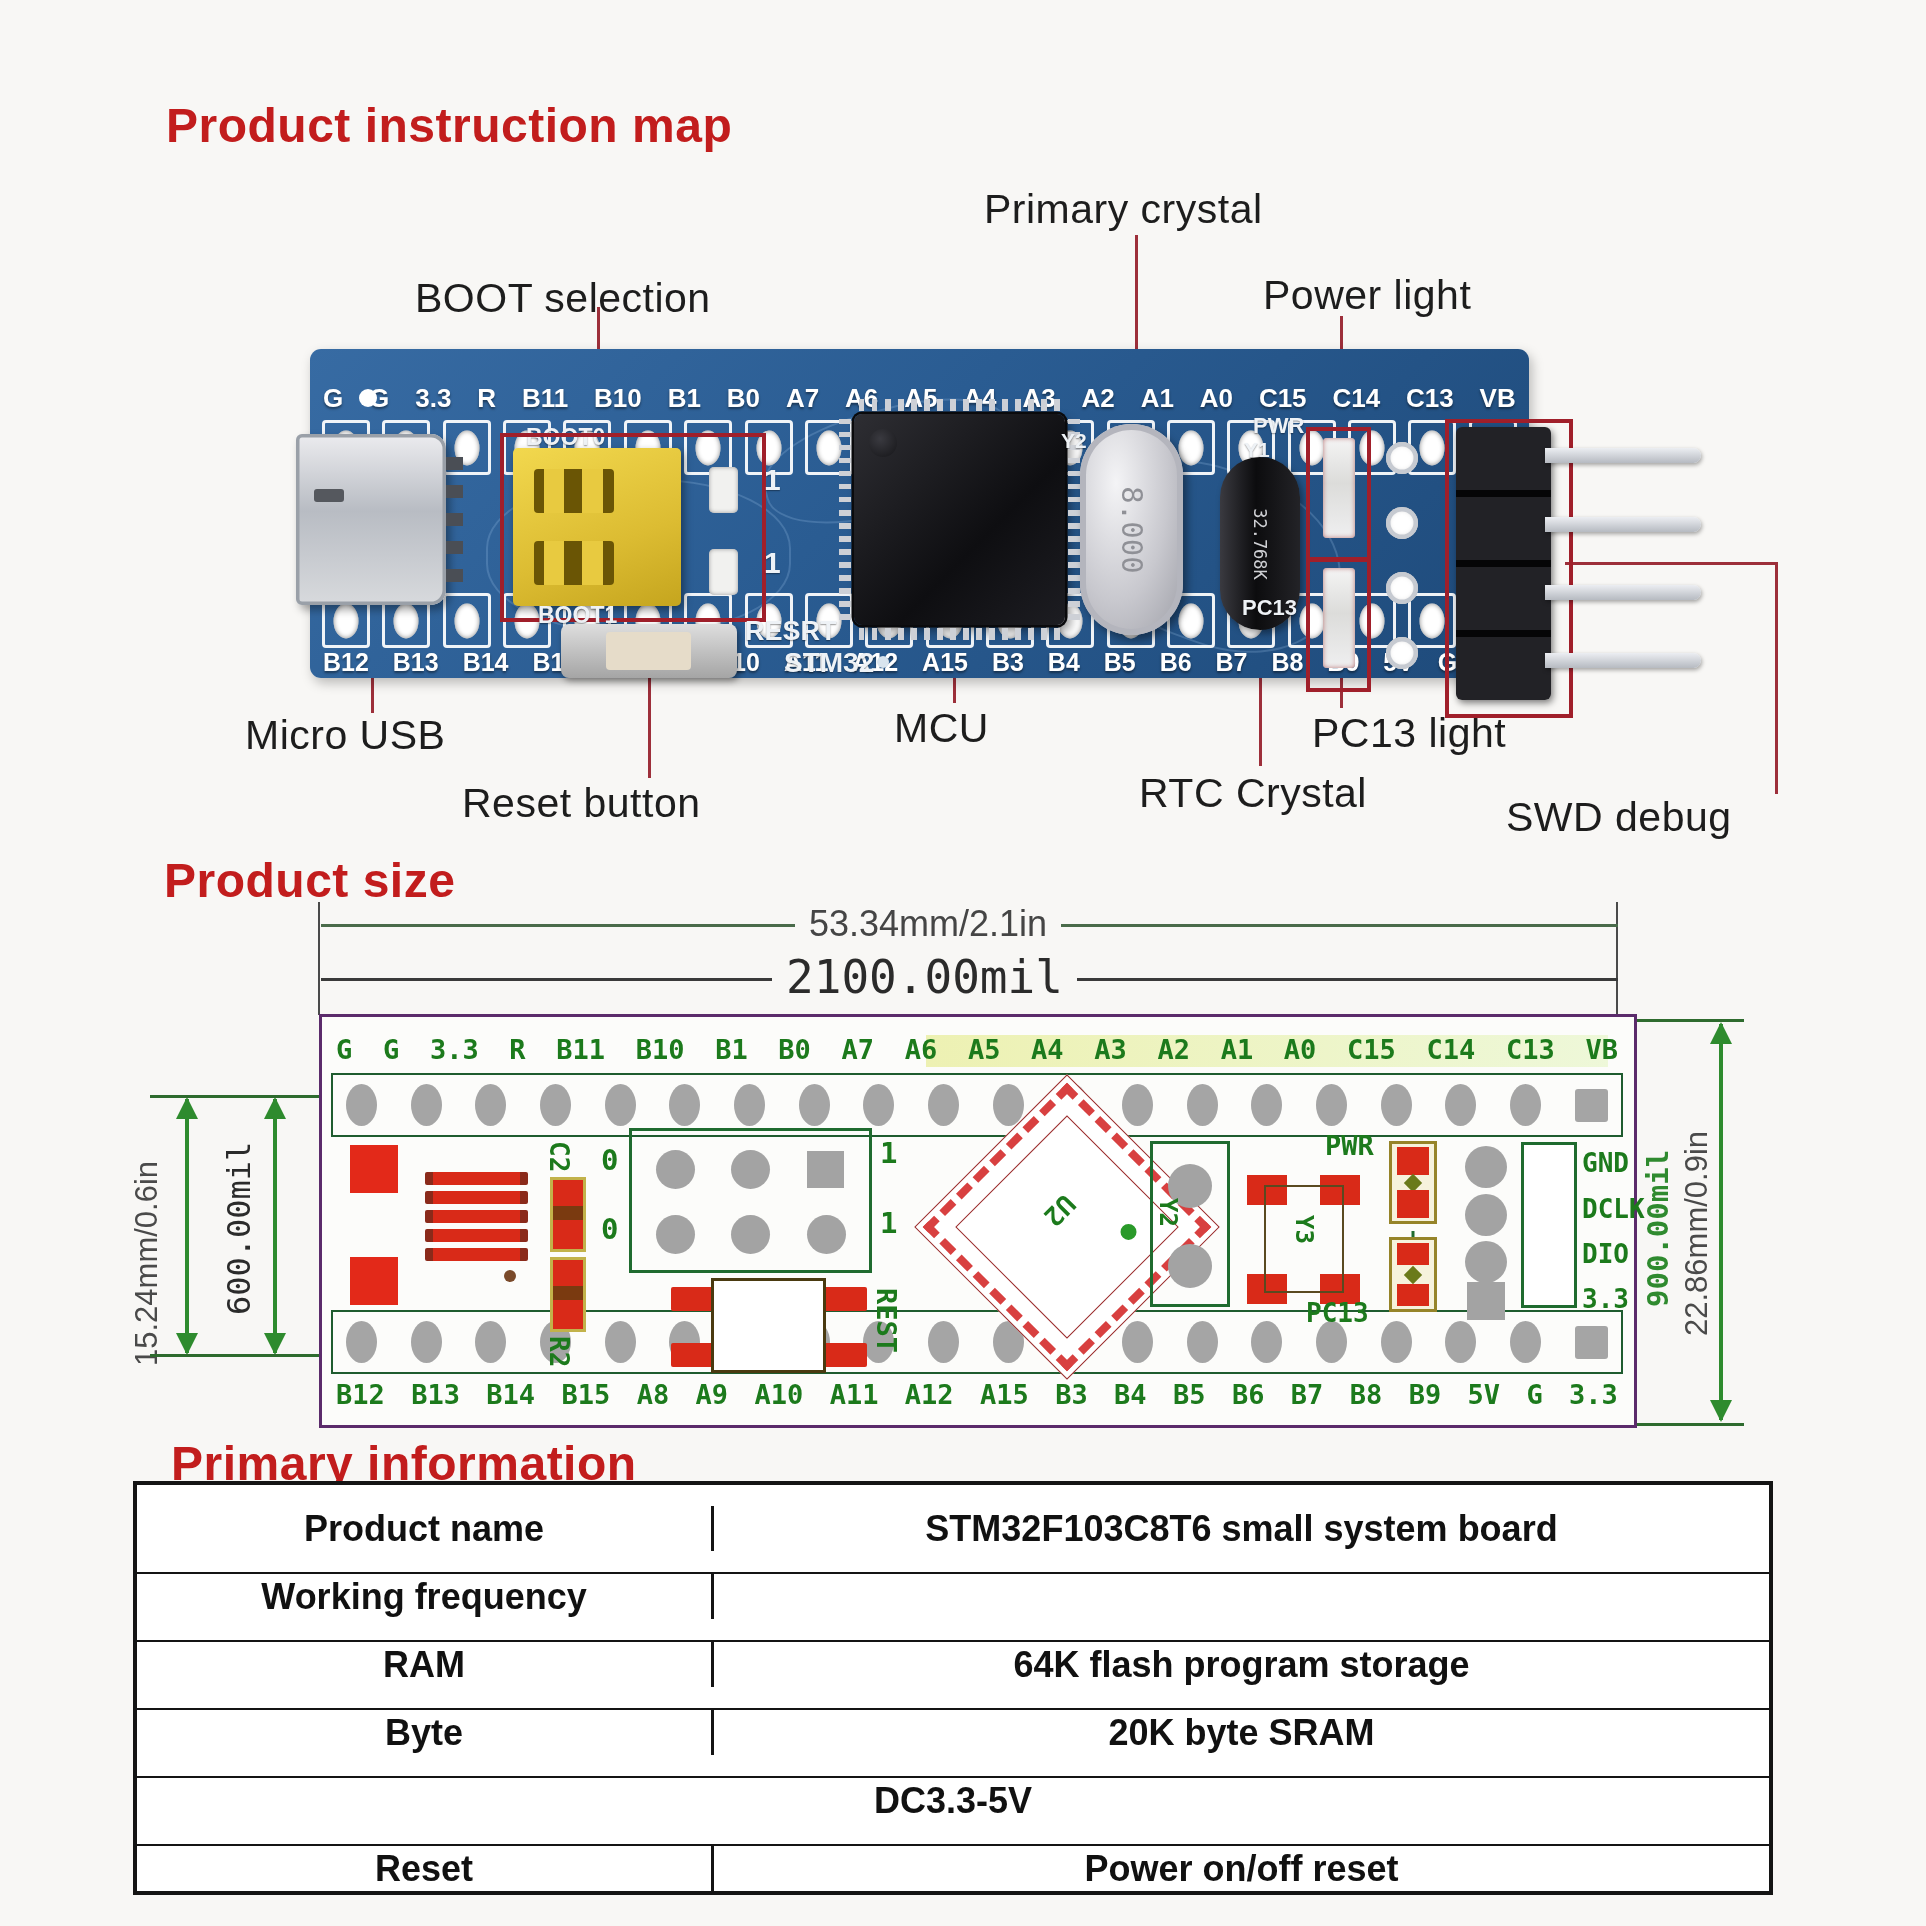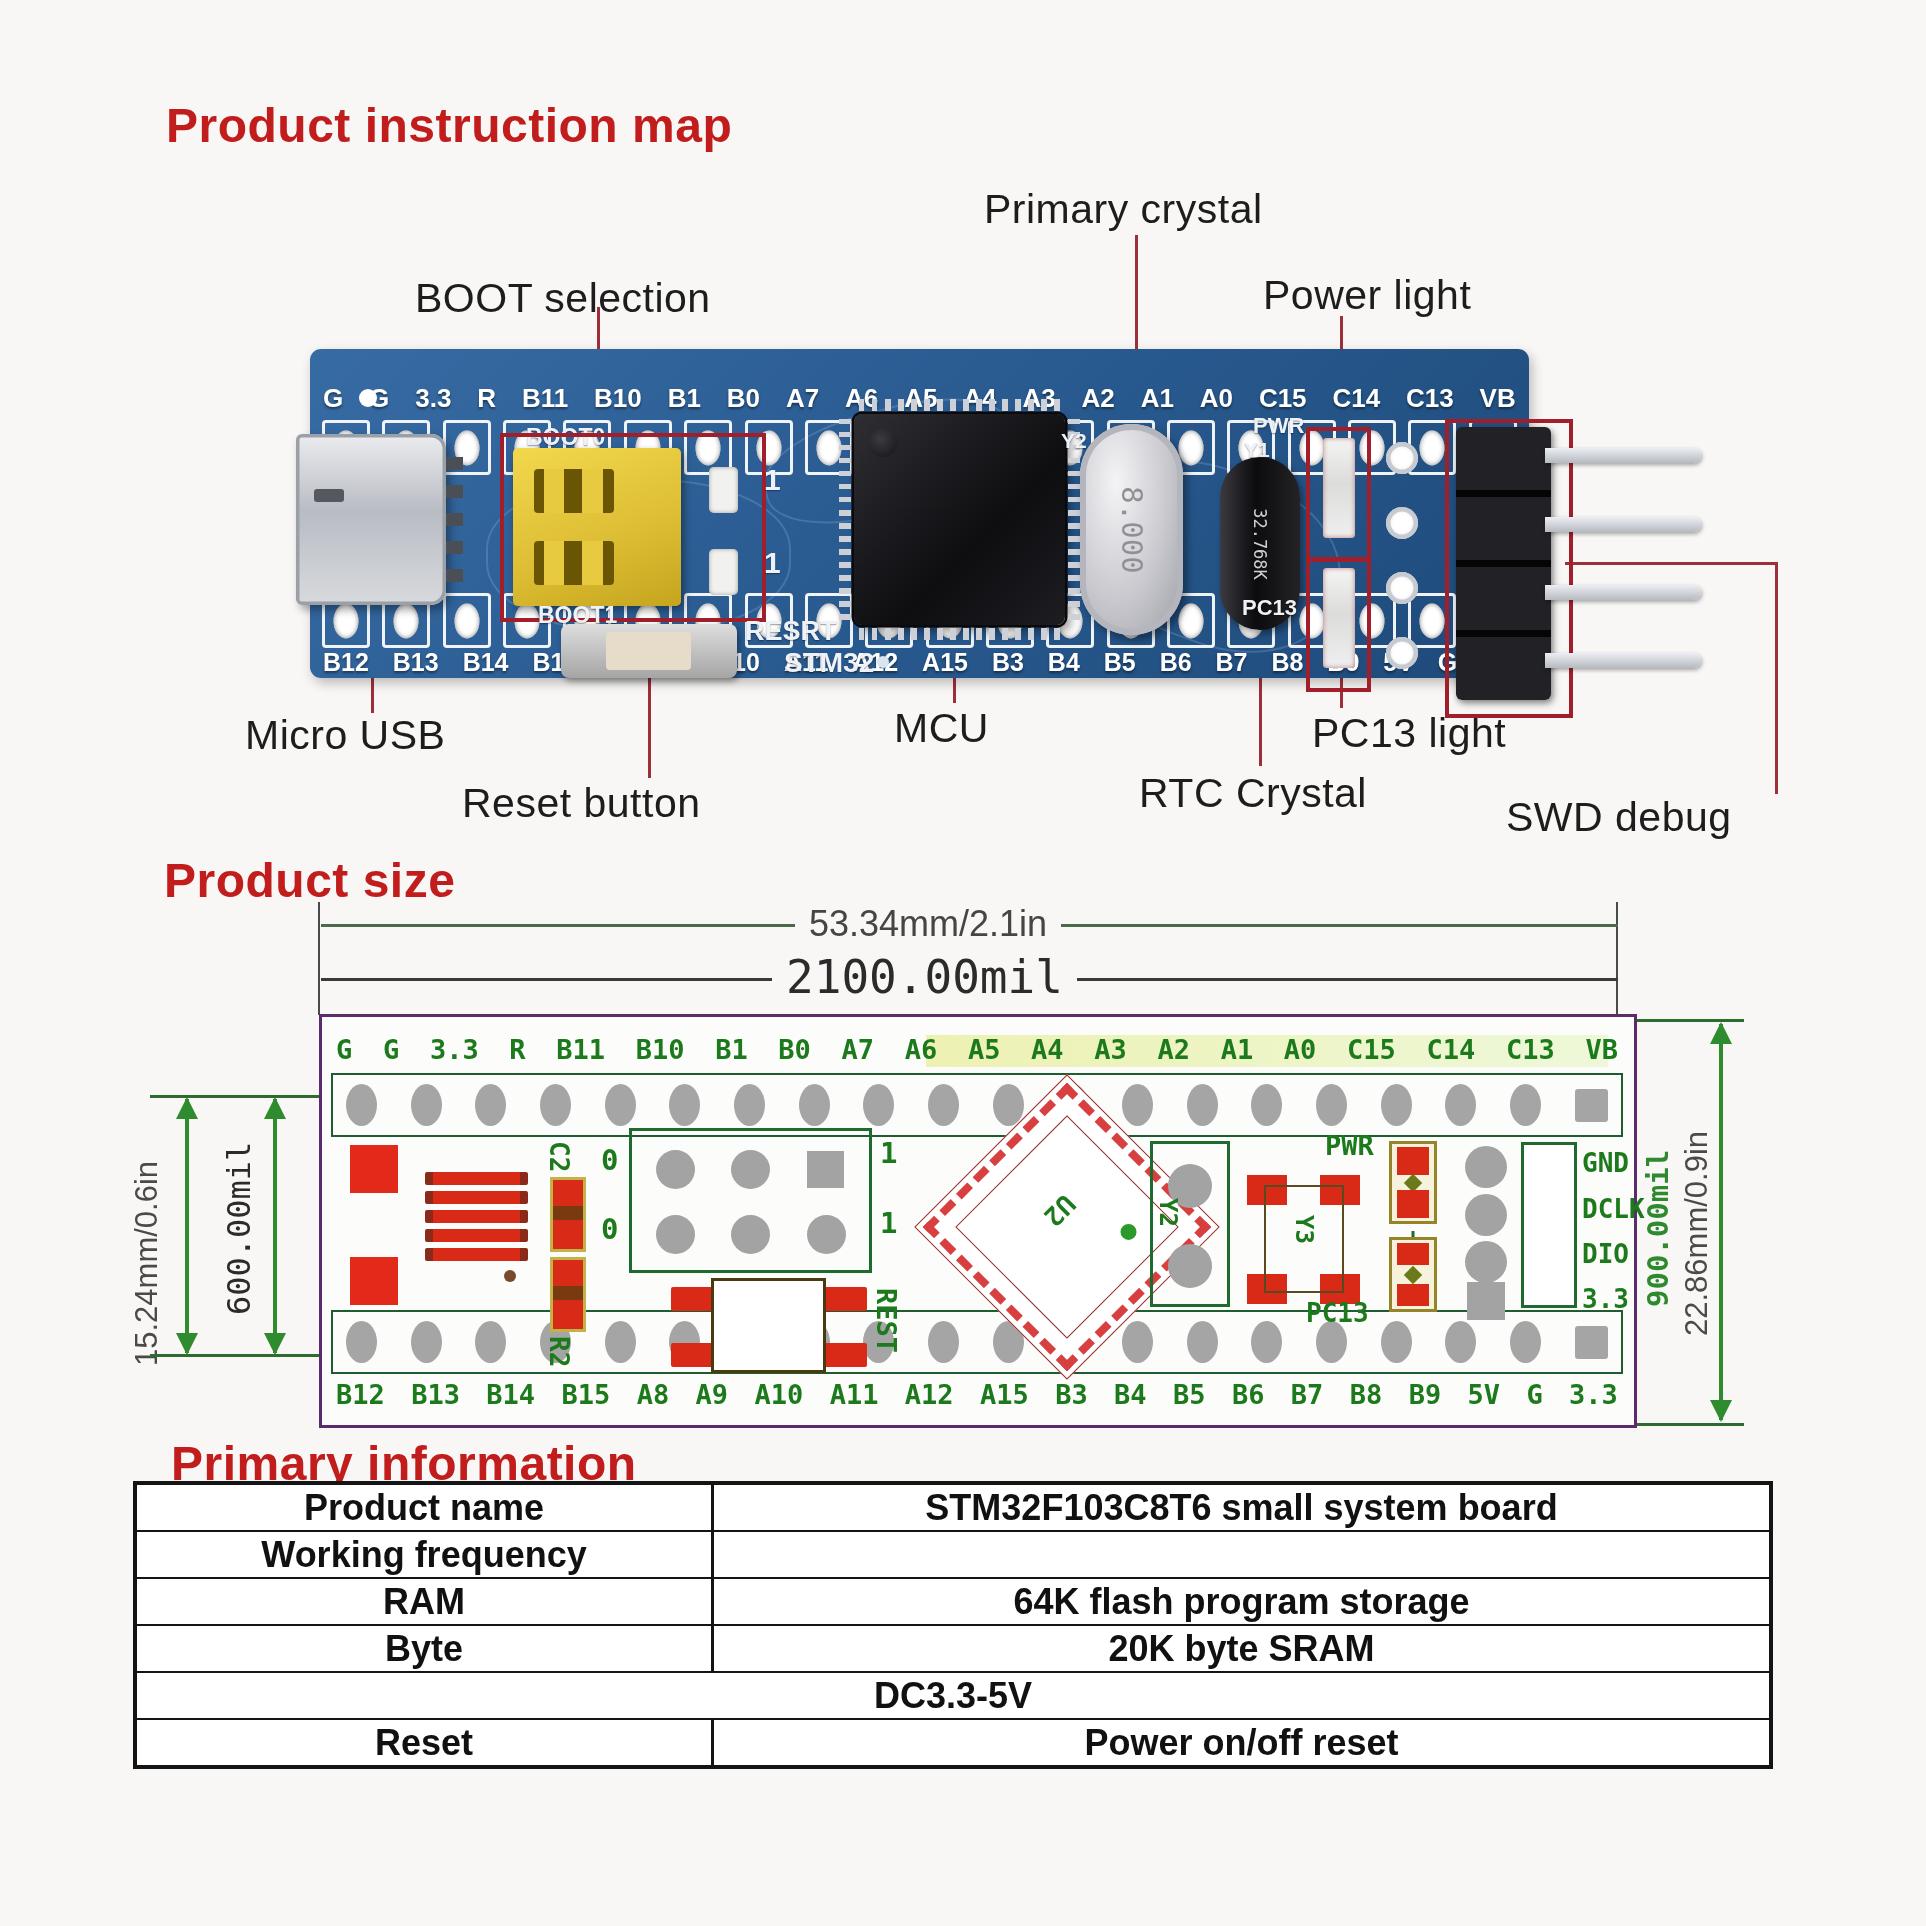--- a/index.html
+++ b/index.html
@@ -117,21 +117,21 @@
   .ledfoot .p{position:absolute;left:50%;transform:translateX(-50%);width:32px;height:28px;background:#d92a18;}
   .ledfoot .d{position:absolute;left:50%;top:50%;width:13px;height:13px;background:#6a7a1a;transform:translate(-50%,-50%) rotate(45deg);}
   .gcross{position:absolute;width:17px;height:17px;}
   .gcross::before,.gcross::after{content:"";position:absolute;background:#1f6b2f;}
   .gcross::before{left:50%;top:0;width:3px;height:100%;transform:translateX(-50%);}
   .gcross::after{top:50%;left:0;height:3px;width:100%;transform:translateY(-50%);}
   .swdconn{position:absolute;left:1199px;top:125px;width:56px;height:166px;border:3px solid #1f6b2f;background:#fff;box-sizing:border-box;}
 
   
   .info-table{position:absolute;left:133px;top:1481px;width:1640px;border:4.5px solid #141414;background:#fff;box-sizing:border-box;}
-  .t-row{display:flex;height:45px;align-items:center;border-top:2.5px solid #141414;}
+  .t-row{display:flex;height:45px;align-items:center;border-top:2.5px solid #141414;margin-top:21px;}
   .t-row:first-child{border-top:none;}
   .t-cell{font-weight:bold;font-size:36px;color:#111;text-align:center;}
   .t-left{width:574px;border-right:3px solid #141414;height:100%;display:flex;align-items:center;justify-content:center;}
   .t-right{flex:1;height:100%;display:flex;align-items:center;justify-content:center;}
 </style>
 </head>
 <body>
 
 <div class="canvas">
 

